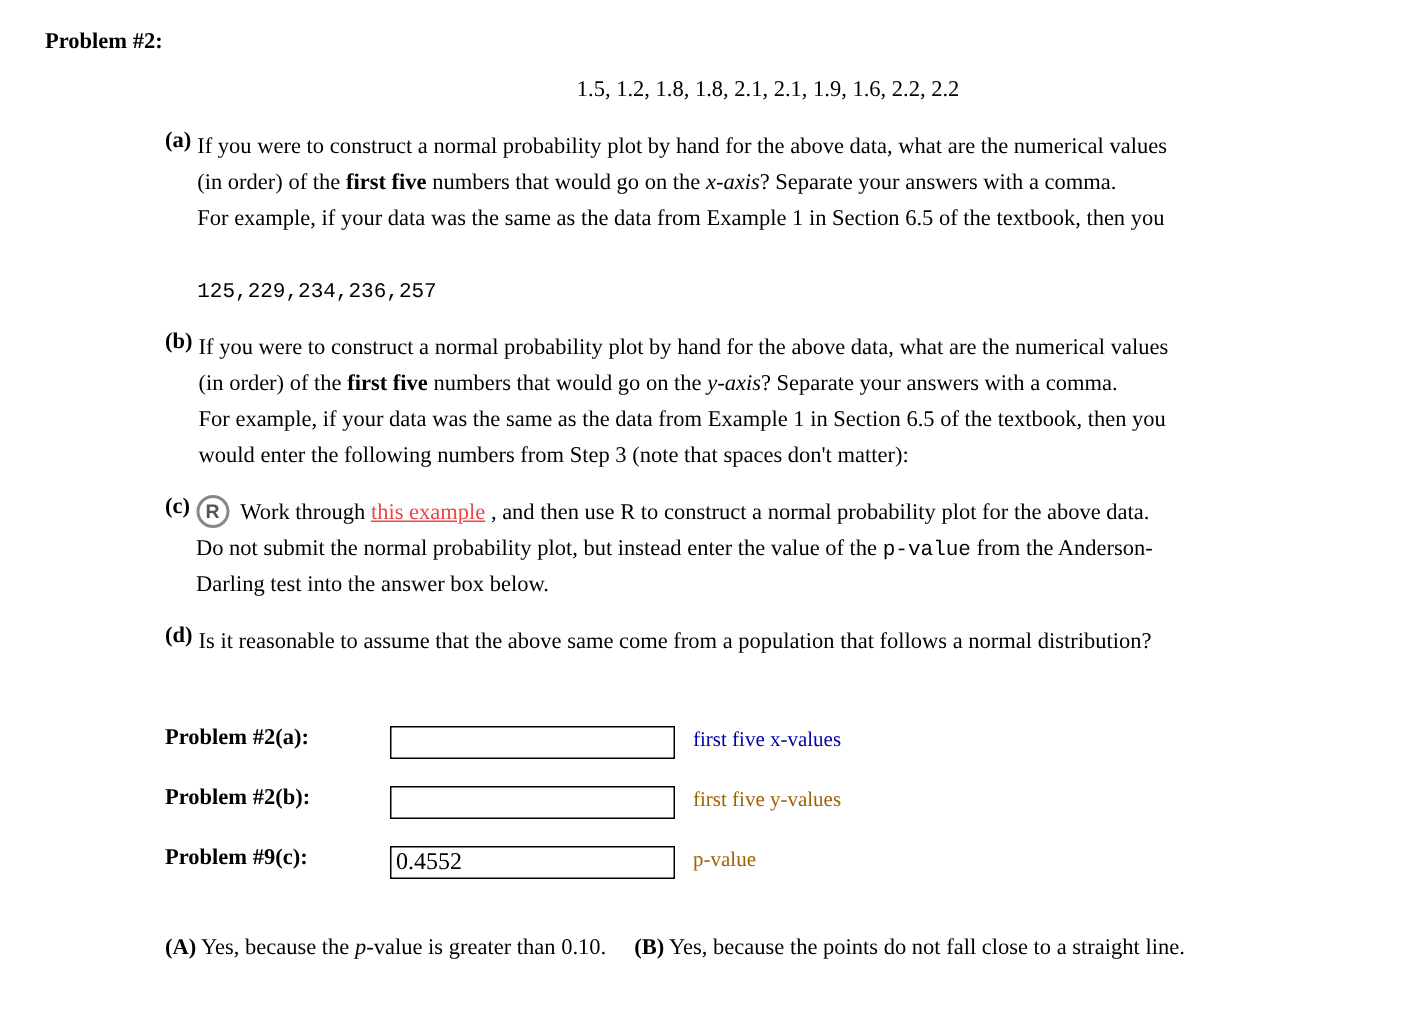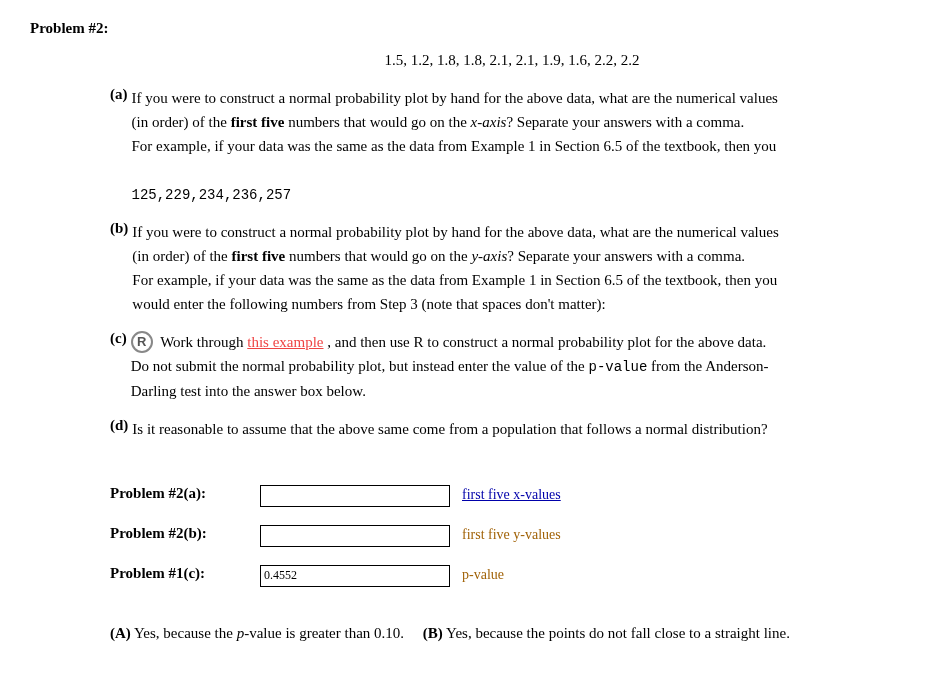--- a/index.html
+++ b/index.html
@@ -79,21 +79,21 @@
     }
     .answer-label {
       font-weight: bold;
       width: 150px;
       flex-shrink: 0;
     }
     .answer-input {
       width: 190px;
       height: 22px;
       border: 1px solid #000;
-      font-size: 12px;
+      font-size: 16px;
       font-family: Times New Roman, serif;
       padding: 0 3px;
       margin-right: 12px;
     }
     .answer-hint {
       color: #a16207;
       font-size: 14px;
       line-height: 1.4;
     }
     .answers-section {
@@ -171,33 +171,33 @@
 
 </div>
 
 <div style="height: 20px;"></div>
 
 <div class="answers-section">
 
   <div class="answer-row">
     <span class="answer-label">Problem #2(a):</span>
     <input type="text" class="answer-input" value="" style="">
-    <span class="answer-hint" style="color:#00a;text-decoration:underline;">first five x-values</span>
+    <span class="answer-hint" style="color:#00a;">first five x-values</span>
   </div>
 
   <div class="answer-row">
     <span class="answer-label">Problem #2(b):</span>
     <input type="text" class="answer-input" value="" style="">
     <div class="answer-hint">
       <div>first five y-values</div>
     </div>
   </div>
 
   <div class="answer-row">
-    <span class="answer-label">Problem #1(c):</span>
+    <span class="answer-label">Problem #9(c):</span>
     <input type="text" class="answer-input" value="0.4552" style="">
     <span class="answer-hint">p-value</span>
   </div>
 
 </div>
 
 <div style="height: 16px;"></div>
 
 <div class="mc-options">
   <div class="mc-line">

